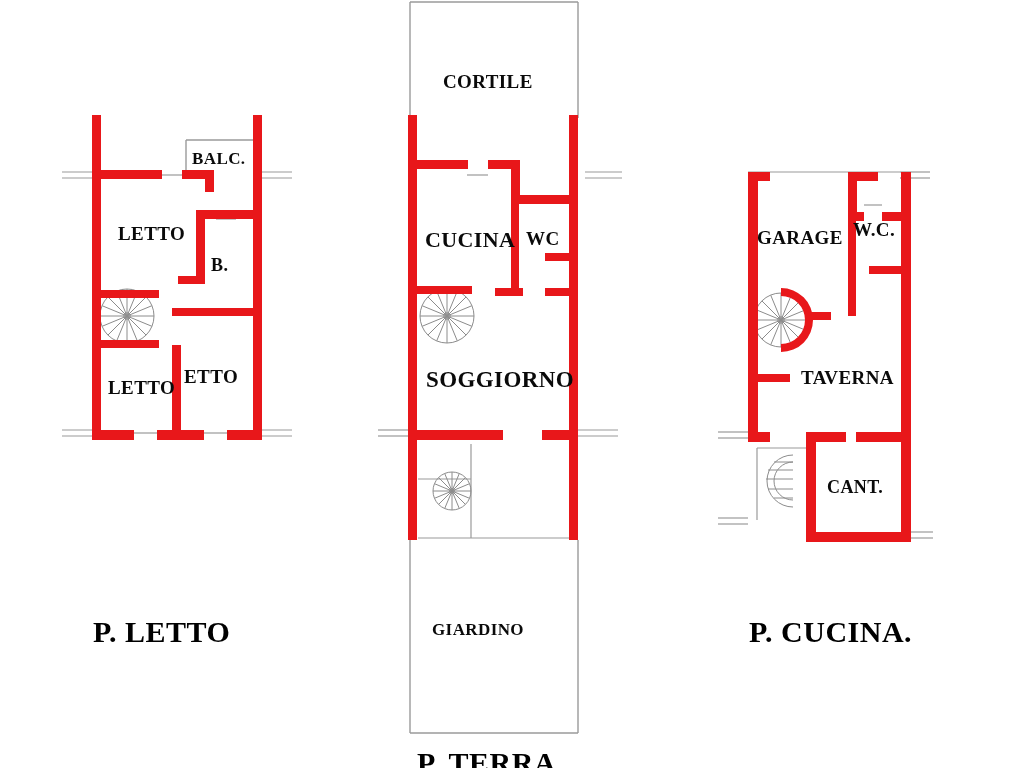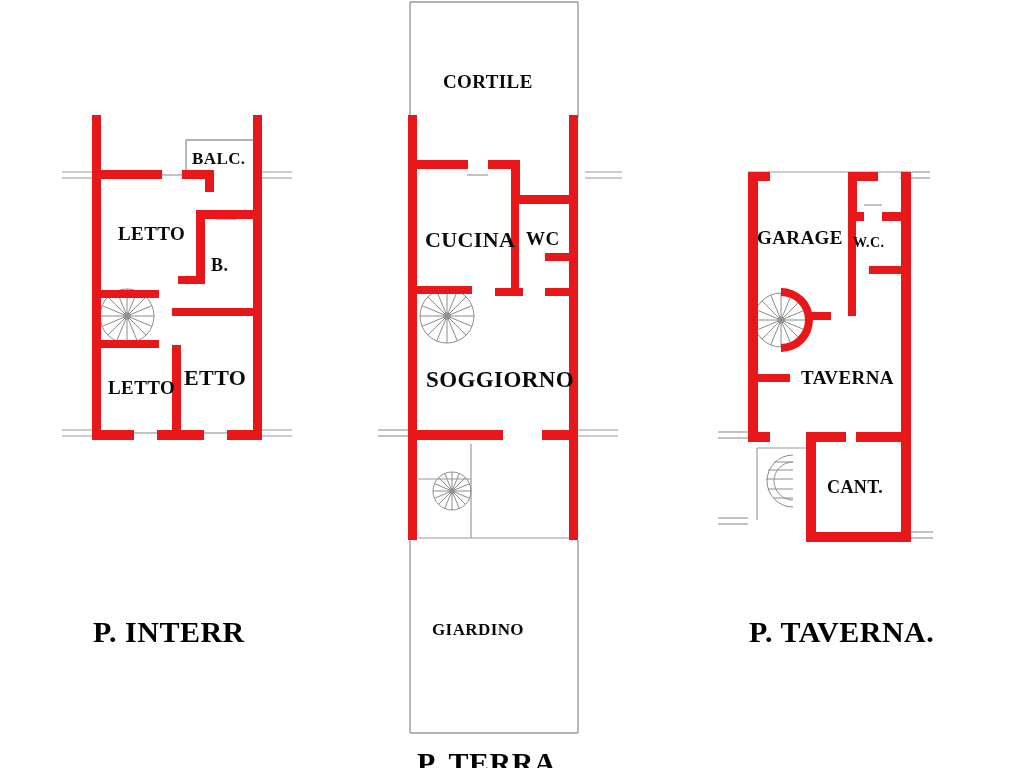--- a/index.html
+++ b/index.html
@@ -31,27 +31,27 @@
     white-space:nowrap;
     letter-spacing:0.5px;
     line-height:1;
     user-select:none;
   }
   .lbl-cortile{left:443px;top:72px;font-size:19px;}
   .lbl-balc{left:192px;top:150px;font-size:17px;}
   .lbl-letto1{left:118px;top:224px;font-size:19px;}
   .lbl-b{left:211px;top:256px;font-size:18px;}
   .lbl-letto2{left:108px;top:378px;font-size:19px;}
-  .lbl-etto{left:184px;top:367px;font-size:22px;}
+  .lbl-etto{left:184px;top:367px;font-size:19px;}
   .lbl-cucina{left:425px;top:229px;font-size:22px;}
   .lbl-wc{left:526px;top:229px;font-size:19px;}
   .lbl-soggiorno{left:426px;top:368px;font-size:23px;}
   .lbl-giardino{left:432px;top:621px;font-size:17px;}
   .lbl-garage{left:757px;top:228px;font-size:19px;}
-  .lbl-wc2{left:853px;top:236px;font-size:14px;}
+  .lbl-wc2{left:853px;top:220px;font-size:19px;}
   .lbl-taverna{left:801px;top:368px;font-size:19px;}
   .lbl-cant{left:827px;top:478px;font-size:18px;text-align:center;}
 
   .t-primo{left:93px;top:617px;font-size:30px;}
   .t-terra{left:417px;top:748px;font-size:30px;}
   .t-interr{left:749px;top:617px;font-size:30px;}
 </style>
 </head>
 <body>
 
@@ -310,17 +310,17 @@
   <div class="room-label lbl-etto">ETTO</div>
   <div class="room-label lbl-cucina">CUCINA</div>
   <div class="room-label lbl-wc">WC</div>
   <div class="room-label lbl-soggiorno">SOGGIORNO</div>
   <div class="room-label lbl-giardino">GIARDINO</div>
   <div class="room-label lbl-garage">GARAGE</div>
   <div class="room-label lbl-wc2">W.C.</div>
   <div class="room-label lbl-taverna">TAVERNA</div>
   <div class="room-label lbl-cant">CANT.</div>
 
-  <div class="floor-title t-primo">P. INTERR</div>
+  <div class="floor-title t-primo">P. LETTO</div>
   <div class="floor-title t-terra">P. TERRA</div>
-  <div class="floor-title t-interr">P. TAVERNA.</div>
+  <div class="floor-title t-interr">P. CUCINA.</div>
 
 </div>
 
 </body></html>

